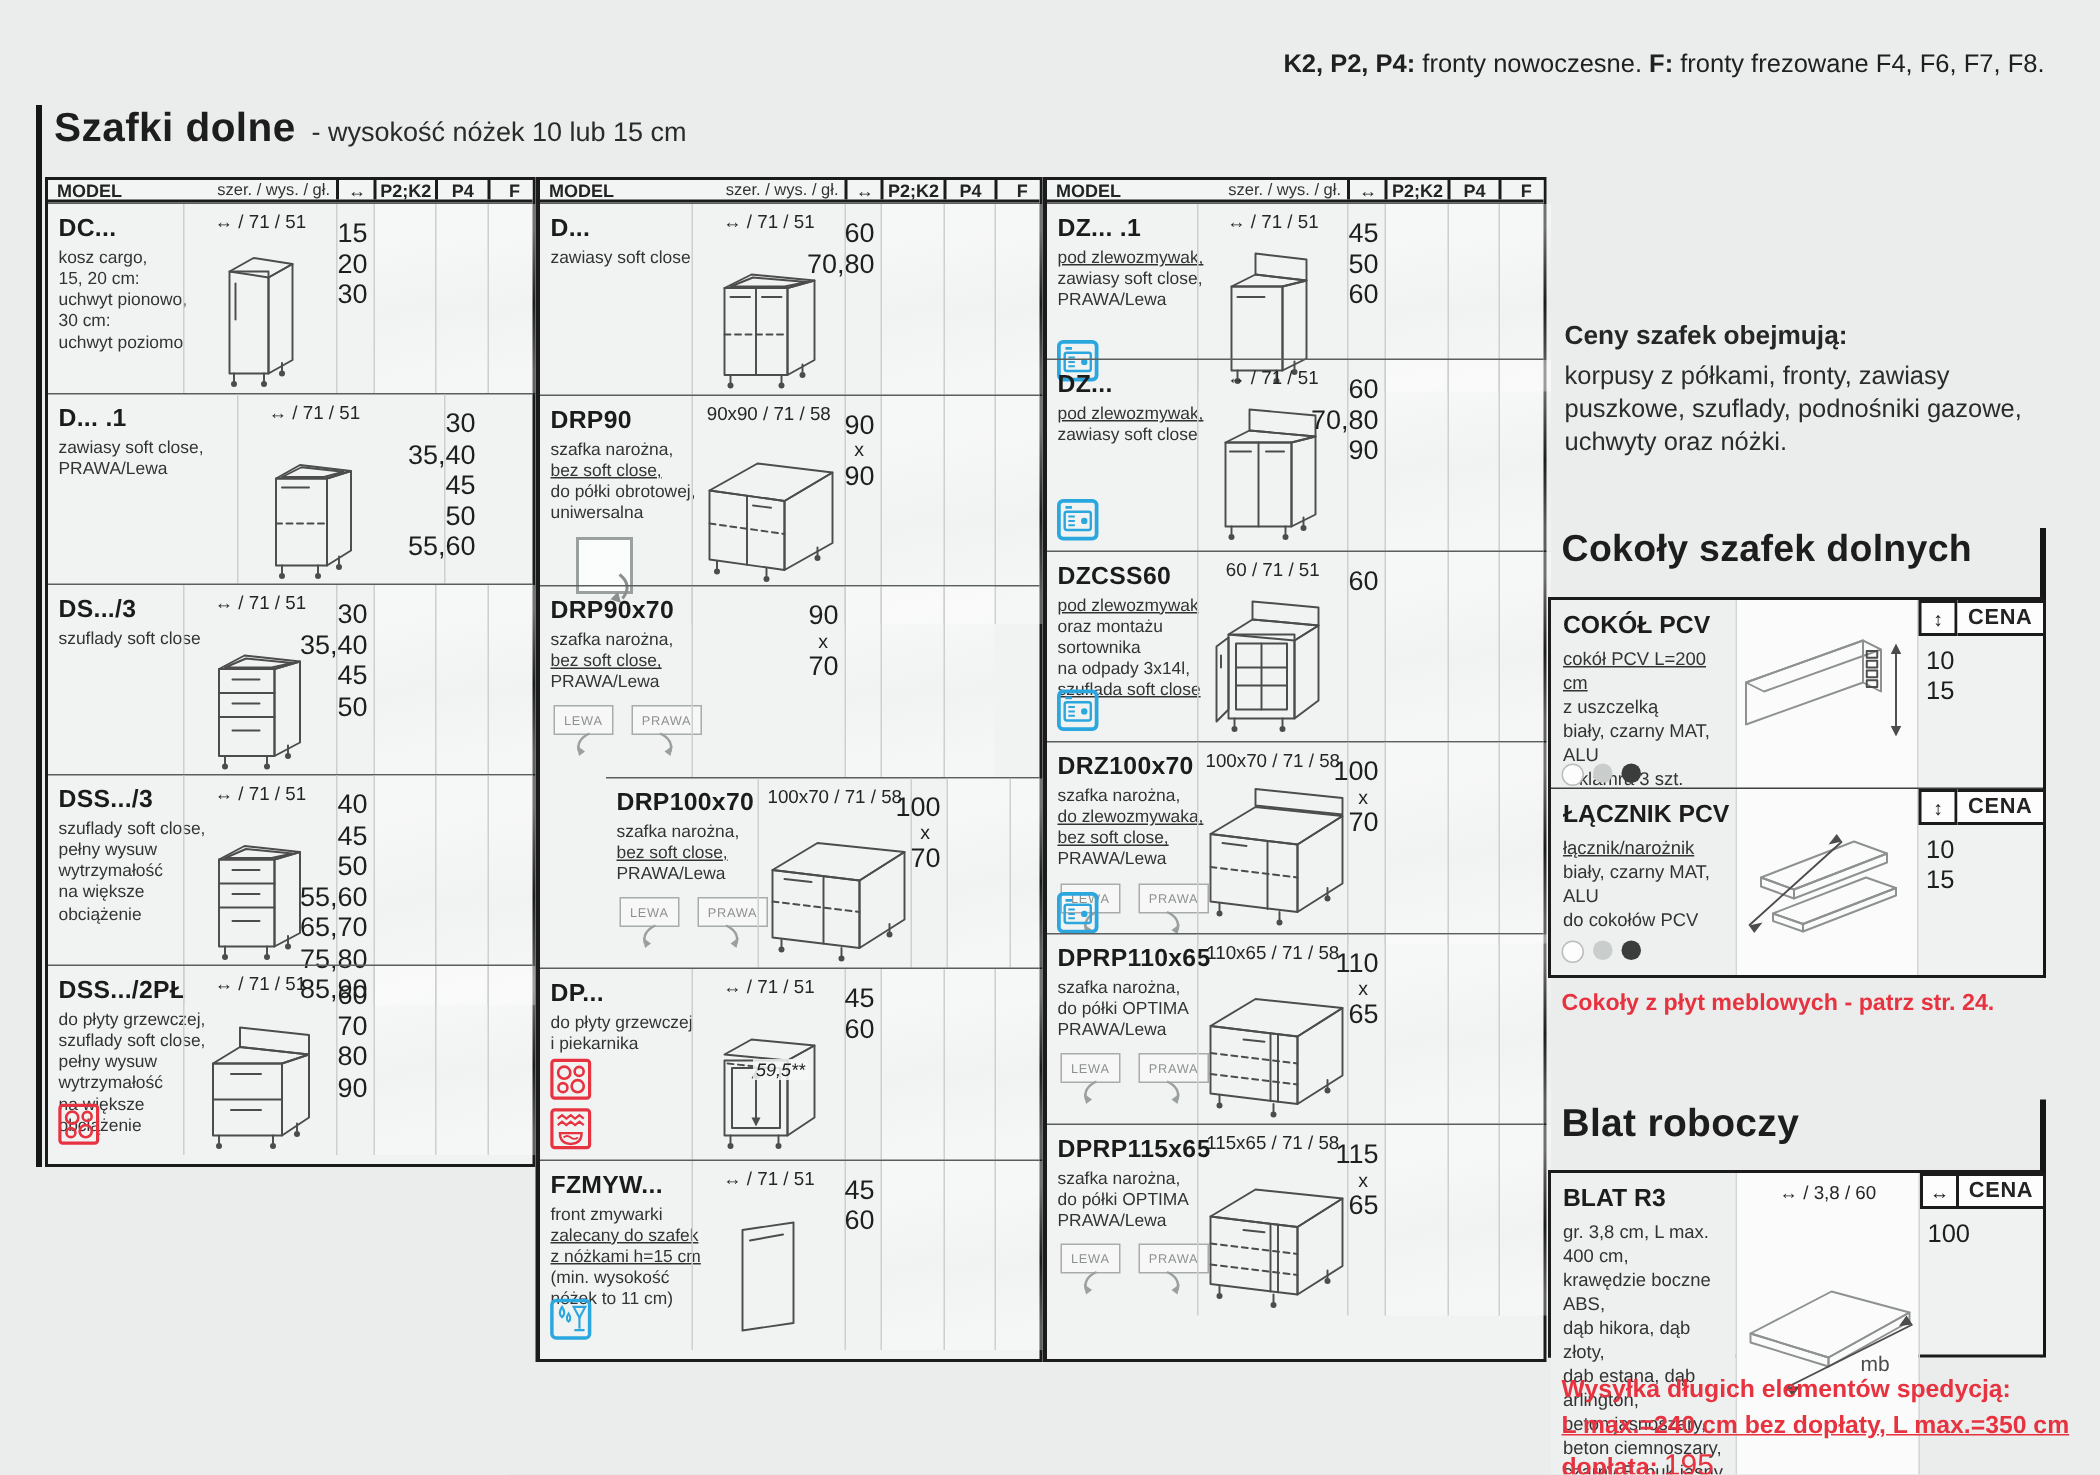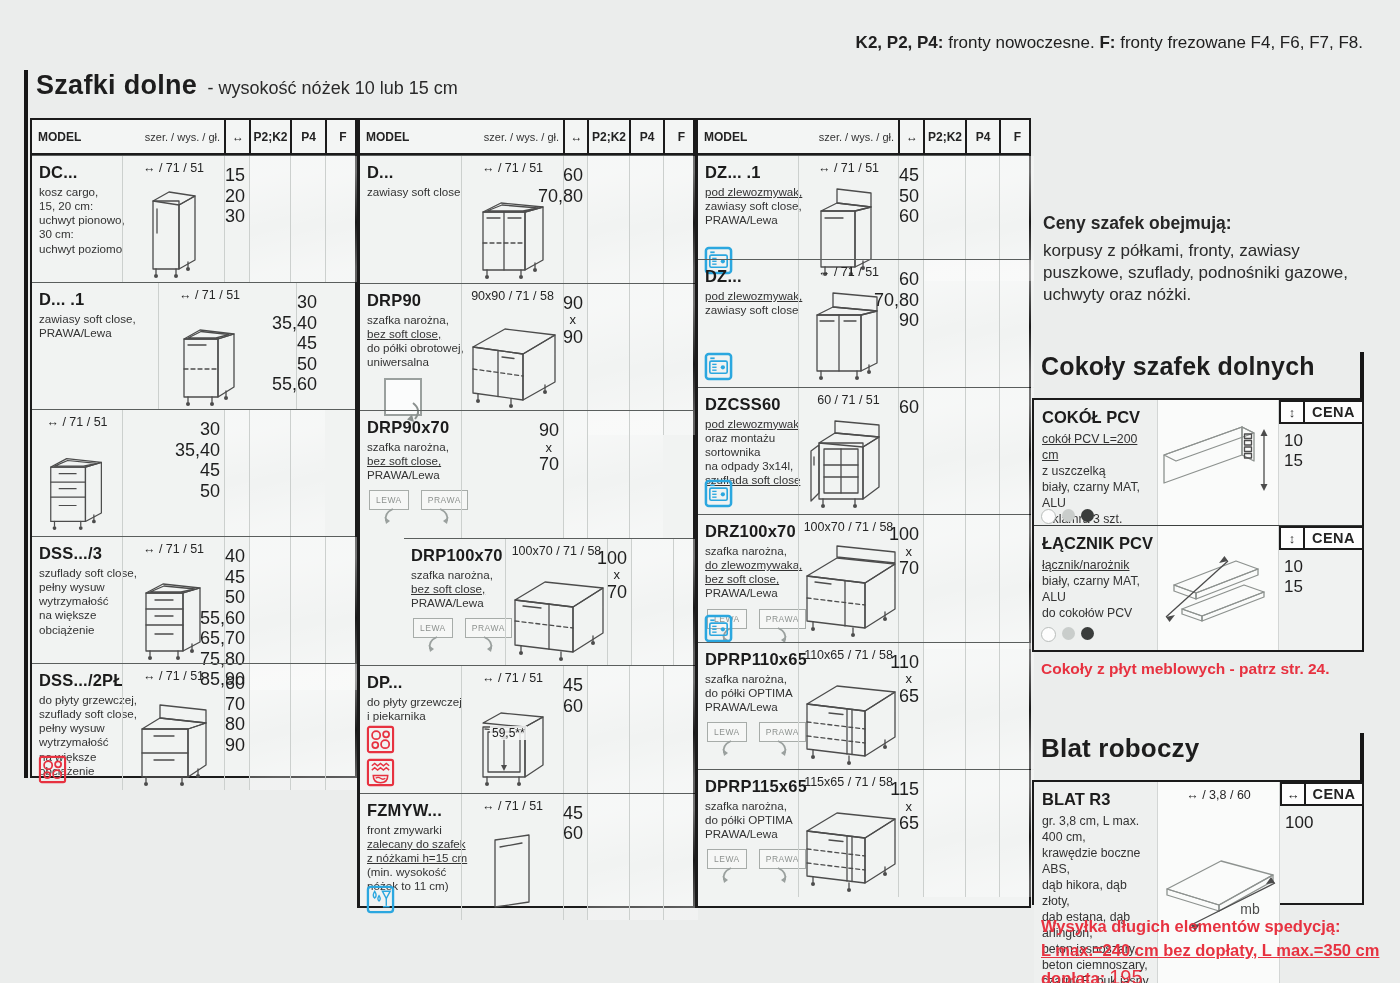--- a/index.html
+++ b/index.html
@@ -15,40 +15,40 @@
   
   .page-title{position:absolute;left:36px;top:70px;white-space:nowrap;}
   .page-title .main{font-size:27px;font-weight:bold;letter-spacing:.3px;color:#1d1d1d;}
   .page-title .sub{font-size:18px;color:#2a2a2a;margin-left:6px;text-align:center;}
 
   .vbar{position:absolute;background:#161616;}
 
   
   .table{position:absolute;border:2px solid #1b1b1b;background:#f1f3f2;box-sizing:border-box;}
   .table.dbl{border-left-width:3px;}
-  .thead{display:grid;height:35px;border-bottom:2px solid #1b1b1b;box-sizing:border-box;background:#f3f5f4;}
+  .thead{display:grid;height:15px;border-bottom:2px solid #1b1b1b;box-sizing:border-box;background:#f3f5f4;}
   .th-cell{display:flex;align-items:center;justify-content:center;font-size:12px;font-weight:bold;
            border-left:2px solid #1b1b1b;box-sizing:border-box;overflow:hidden;}
   .th-first{justify-content:space-between;border-left:none;padding:0 4px 0 6px;}
   .th-first .dims-h{font-weight:normal;font-size:11px;color:#333;}
   .warr{font-size:12px;font-weight:bold;letter-spacing:-1px;}
   .trow{display:grid;border-top:1px solid #5a5e5d;box-sizing:border-box;position:relative;}
   .trow:first-of-type{border-top:none;}
   .c{box-sizing:border-box;border-left:1px solid #ccd0ce;position:relative;overflow:visible;}
   .c:first-child{border-left:none;}
   .model-cell{padding:7px 3px 4px 7px;}
   .model-name{font-size:16.5px;font-weight:bold;color:#1b1b1b;margin-bottom:3px;letter-spacing:.2px;}
   .desc{font-size:11.6px;line-height:1.22;color:#333;}
   .desc div{white-space:nowrap;}
   .draw-cell{padding-top:5px;}
   .dims{font-size:12.5px;text-align:center;color:#262626;white-space:nowrap;}
   .draw{display:flex;justify-content:center;margin-top:2px;}
   .draw svg .f{fill:#4c4c4c;stroke:none;}
   .draw svg path,.draw svg rect,.draw svg line,.draw svg circle{stroke:#4c4c4c;stroke-width:1.3;fill:none;stroke-linejoin:round;stroke-linecap:round;}
-  .draw-label{position:absolute;left:28px;top:60px;font-size:12px;color:#222;background:rgba(246,247,247,.85);padding:0 2px;}
+  .draw-label{position:absolute;left:40px;top:60px;font-size:12px;color:#222;background:rgba(246,247,247,.85);padding:0 2px;font-style:italic;}
   .vals{display:flex;flex-direction:column;align-items:flex-end;padding:9px 4px 0 0;}
   .val-num{font-size:18px;line-height:1.14;color:#1e1e1e;white-space:nowrap;}
   .val-x{font-size:13px;line-height:1.05;padding-right:7px;}
   .pcell{background:linear-gradient(165deg, rgba(255,255,255,.38) 18%, rgba(255,255,255,0) 55%, rgba(255,255,255,.3) 88%);}
   .icons{position:absolute;left:6px;bottom:6px;display:flex;flex-direction:column;gap:4px;}
   .icons svg{display:block;}
 
   
   .lp-row{display:flex;gap:12px;margin:8px 0 0 2px;}
   .lp{display:flex;flex-direction:column;align-items:center;}
@@ -192,20 +192,26 @@
             <div class="val-num ">35,40</div>
             <div class="val-num ">45</div>
             <div class="val-num ">50</div>
             <div class="val-num ">55,60</div>
           </div>
           <div class="c pcell"></div>
           <div class="c pcell"></div>
           <div class="c pcell"></div>
         </div>
         <div class="trow" style="grid-template-columns: 90px 102px 25px 41px 35px 34px; height: 127px;">
+          <div class="c model-cell">
+            <div class="model-name">DS.../3</div>
+            <div class="desc">
+              <div><span class=" ">szuflady soft close</span></div>
+            </div>
+          </div>
           <div class="c draw-cell">
             <div class="dims">↔ / 71 / 51</div>
             <div class="draw">
               <svg width="96" height="104" viewBox="0 0 96 104">
                 <path d="M20,35 L37,26 L74,30 L57,35 Z" fill="#fbfcfc"></path>
                 <path d="M24,34 L38,28 L69,31 L55,34 Z" fill="#f4f5f5"></path>
                 <path d="M57,35 L74,30 L74,84 L57,93 Z" fill="#f2f3f3"></path>
                 <rect x="20" y="35" width="37" height="58" fill="#fcfdfd"></rect>
                 <line x1="20" y1="51" x2="57" y2="51"></line>
                 <line x1="20" y1="67" x2="57" y2="67"></line>

